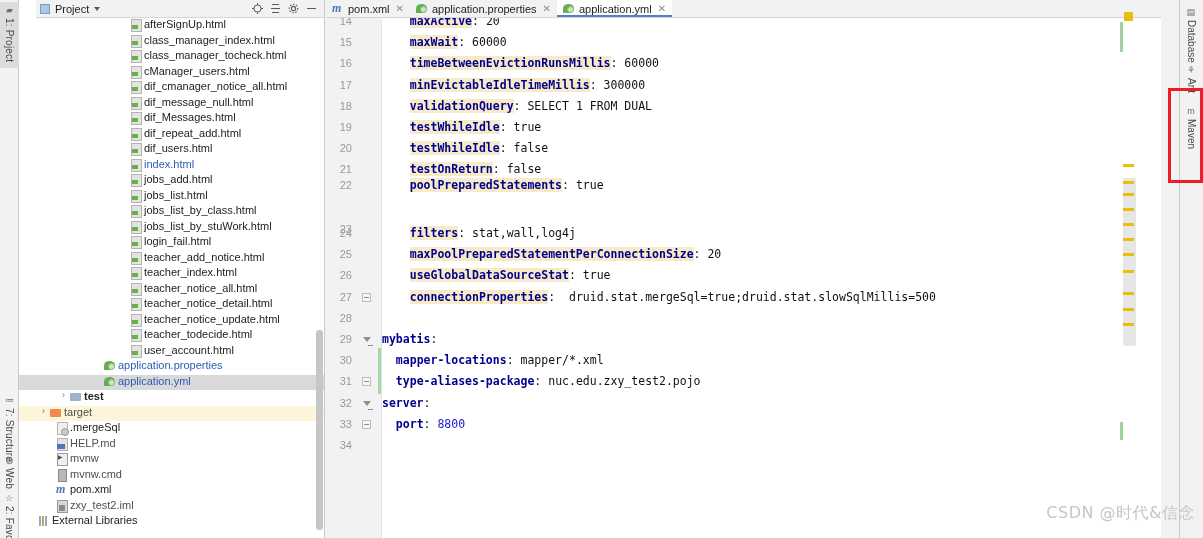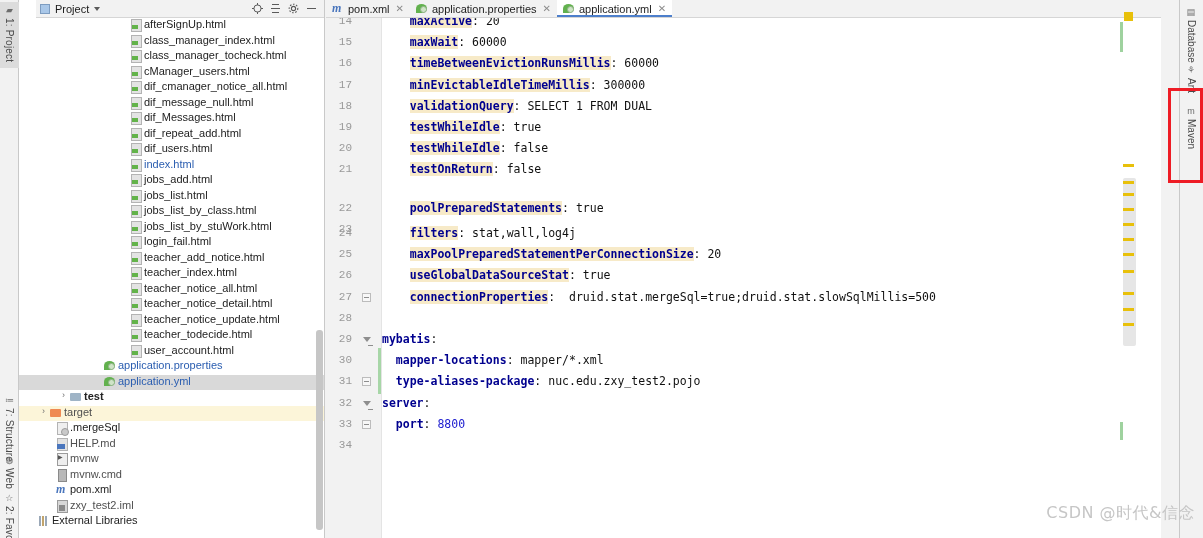--- a/index.html
+++ b/index.html
@@ -185,21 +185,21 @@
   .changebar {
     position:absolute; left:52px; width:3px; background:#a7d6a7;
   }
   .lines { position:absolute; left:0; top:0; right:0; bottom:0; }
   .ln {
     position:absolute; left:0; right:0; height:21.2px; line-height:21.2px;
   }
   .lnum {
     position:absolute; left:0; width:26px; text-align:right;
     color:#999999; font-size:11px;
-    font-family:Liberation Mono, monospace;
+    font-family:Liberation Sans, sans-serif;
   }
   .ltext { position:absolute; left:56px; white-space:pre; }
   .k { color:#00008f; font-weight:bold; }
   .k.hl { background:#f7eac8; }
   .v { color:#111111; }
   .num { color:#2020d0; }
   .fold {
     position:absolute; left:36px; top:6px; width:9px; height:9px;
     border:1px solid #bcbcbc; background:#f7f7f7;
   }
@@ -525,21 +525,21 @@
             <span class="ltext"><span>    </span><span class="k hl">testWhileIdle</span><span class="v">: </span><span class="v">true</span></span>
           </div>
           <div class="ln" style="top: 120.2px;">
             <span class="lnum">20</span>
             <span class="ltext"><span>    </span><span class="k hl">testWhileIdle</span><span class="v">: </span><span class="v">false</span></span>
           </div>
           <div class="ln" style="top: 141.4px;">
             <span class="lnum">21</span>
             <span class="ltext"><span>    </span><span class="k hl">testOnReturn</span><span class="v">: </span><span class="v">false</span></span>
           </div>
-          <div class="ln" style="top: 180px; padding-left: 16px;">
+          <div class="ln" style="top: 157px; padding-left: 16px;">
             <span class="lnum">22</span>
             <span class="ltext"><span>    </span><span class="k hl">poolPreparedStatements</span><span class="v">: </span><span class="v">true</span></span>
           </div>
           <div class="ln" style="top: 201px;">
             <span class="lnum">23</span>
             <span class="ltext"></span>
           </div>
           <div class="ln" style="top: 205px;">
             <span class="lnum">24</span>
             <span class="ltext"><span>    </span><span class="k hl">filters</span><span class="v">: </span><span class="v">stat,wall,log4j</span></span>

